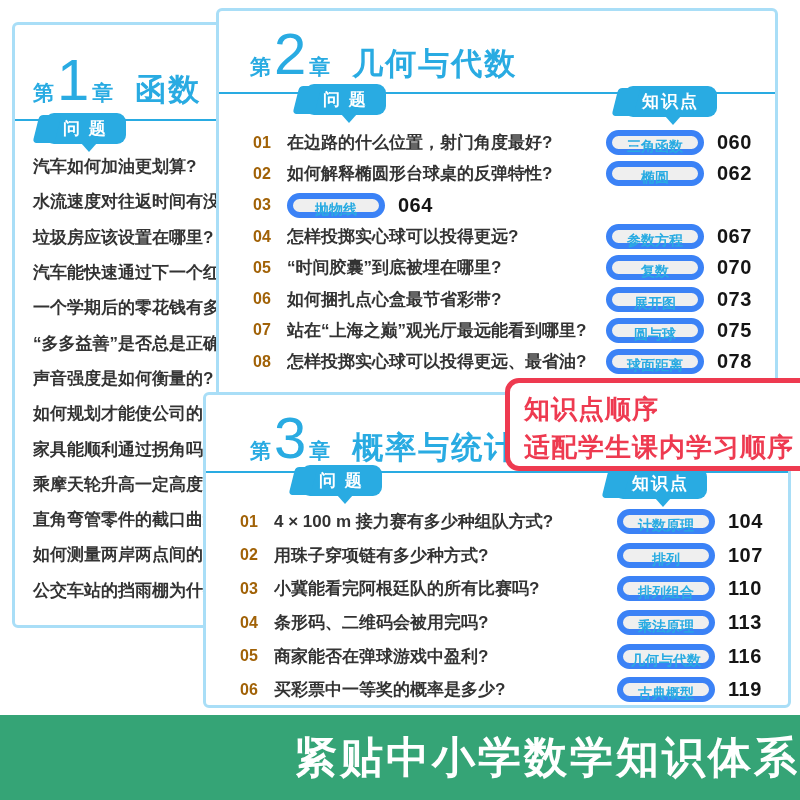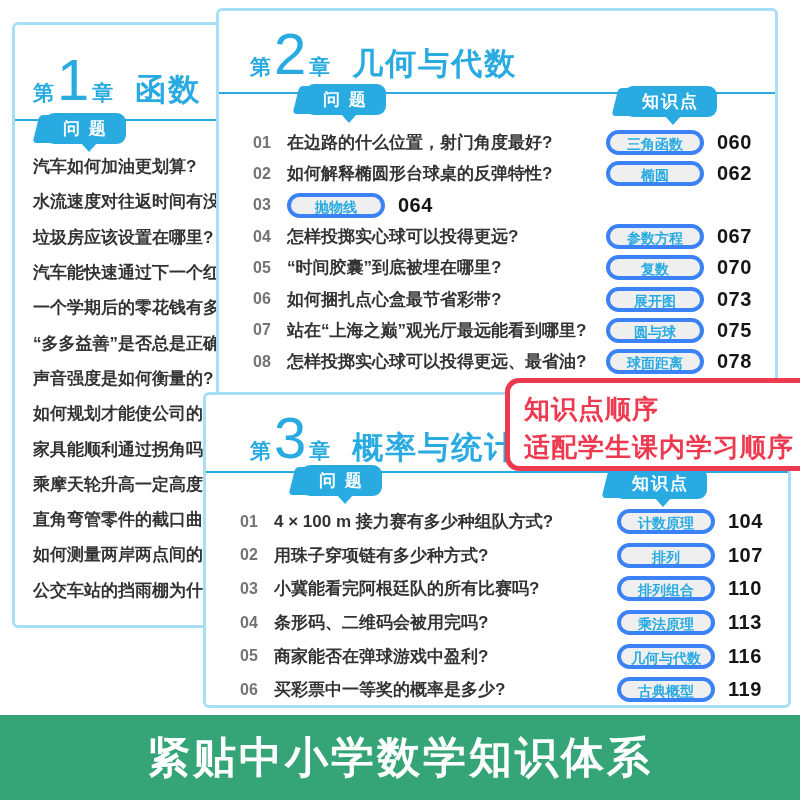--- a/index.html
+++ b/index.html
@@ -38,41 +38,41 @@
   .q-list{position:absolute;left:18px;right:0;margin:0;padding:0;list-style:none;}
   .q-list li{
     height:35.3px;display:flex;align-items:center;white-space:nowrap;
     font-size:17px;font-weight:600;color:#333333;
   }
 
   .rows{position:absolute;margin:0;padding:0;}
   .row{display:flex;align-items:center;white-space:nowrap;}
   #card2 .row{height:31.3px;}
   #card3 .row{height:33.6px;}
-  .num{width:34px;flex:none;color:#737373;font-weight:700;font-size:16px;}
+  .num{width:34px;flex:none;color:#a16207;font-weight:700;font-size:16px;}
   .q{flex:1;font-size:17px;font-weight:600;color:#333333;overflow:hidden;}
   .pill{
     flex:none;width:98px;height:25px;line-height:21px;box-sizing:border-box;
-    border:4px solid #3b82f6;border-radius:13px;background:#efefef;
+    border:6px solid #3b82f6;border-radius:13px;background:#efefef;
     color:#29abe2;font-size:14px;font-weight:700;text-align:center;margin-right:13px;
   }
   .page{flex:none;width:44px;font-size:20px;font-weight:700;color:#151515;letter-spacing:0.5px;}
 
   #callout{
     position:absolute;left:505px;top:378px;width:313px;height:93px;box-sizing:border-box;
     background:#ffffff;border:5px solid #ee3a50;border-radius:14px;
     padding:7px 0 0 14px;z-index:5;
   }
   #callout .callout-line{
     color:#ee3a50;font-size:26px;font-weight:800;line-height:38px;letter-spacing:1px;white-space:nowrap;
   }
 
   #banner{
     position:absolute;left:0;top:715px;width:800px;height:85px;background:#35a476;
-    display:flex;align-items:center;justify-content:center;z-index:6;
+    display:flex;align-items:center;justify-content:flex-end;z-index:6;
   }
   #banner .banner-text{
     color:#ffffff;font-size:43px;font-weight:800;letter-spacing:3px;white-space:nowrap;
   }
 </style>
 </head>
 <body>
 
 <div class="card" id="card1">
   <div class="chap-head" style="left:18px;top:26px;">

